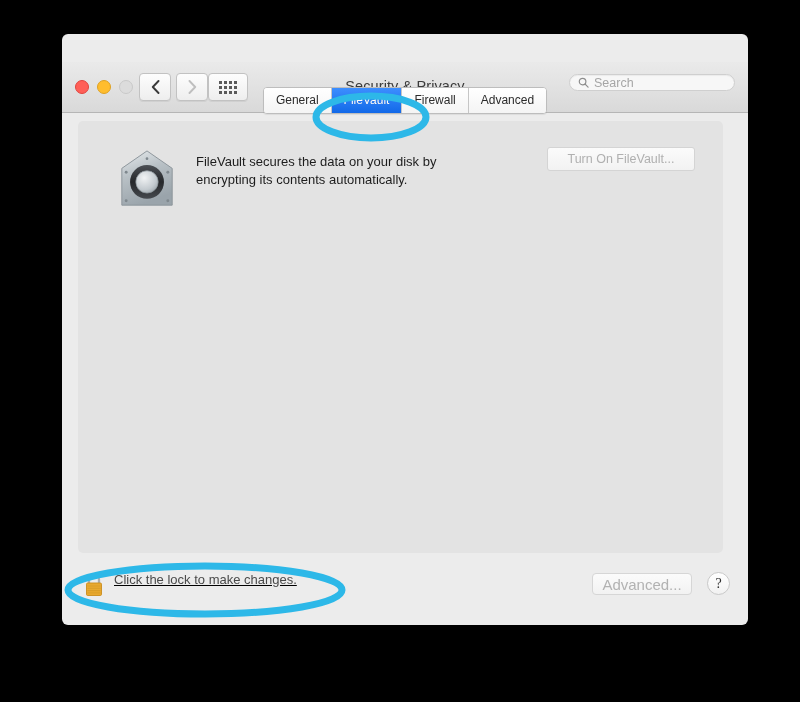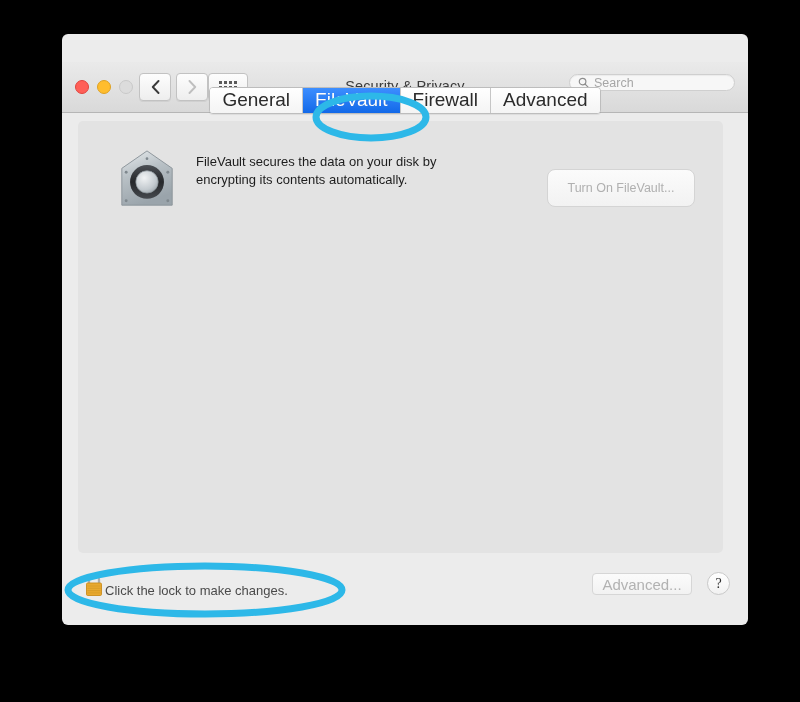--- a/index.html
+++ b/index.html
@@ -136,21 +136,21 @@
   }
   .tabs {
     display: flex;
     border: 1px solid #bdbdbd;
     border-radius: 4px;
     overflow: hidden;
     box-shadow: 0 1px 1px rgba(0,0,0,0.07);
     background: #ffffff;
   }
   .tab {
-    font-size: 19px;
+    font-size: 12px;
     color: #2b2b2b;
     padding: 4px 12px 5px;
     background: linear-gradient(to bottom,#ffffff,#f4f4f4);
     border-right: 1px solid #c6c6c6;
     line-height: 16px;
     white-space: nowrap;
   }
   .tab:last-child { border-right: none; }
   .tab.selected {
     background: linear-gradient(to bottom,#3d8eff,#1269e8);
@@ -202,46 +202,47 @@
     margin: 40px 0 0 0;
     font-size: 13px;
     color: #1d1d1d;
   }
 
   .turnon-btn {
     position: absolute;
     right: 28px;
     top: 26px;
     width: 148px;
-    height: 38px;
-    border-radius: 8px;
+    height: 24px;
+    border-radius: 3px;
     background: linear-gradient(to bottom,#fbfbfb,#f2f2f2);
     border: 1px solid #d4d4d4;
     color: #b0b0b0;
     font-size: 12.5px;
     display: flex;
     align-items: center;
     justify-content: center;
     box-sizing: border-box;
-    margin-top: 22px;
   }
 
   
   .footer {
     position: absolute;
     left: 0; right: 0;
     bottom: 0;
     height: 66px;
   }
   .lock-row {
     position: absolute;
     left: 21px;
     top: 13px;
     display: flex;
-    align-items: flex-end;
+    align-items: flex-start;
+    gap: 9px;
+    text-decoration: underline;
   }
   .lock-text {
     font-size: 13px;
     color: #4a4a4a;
   }
   .advanced-btn {
     position: absolute;
     right: 56px;
     top: 14px;
     width: 100px;

